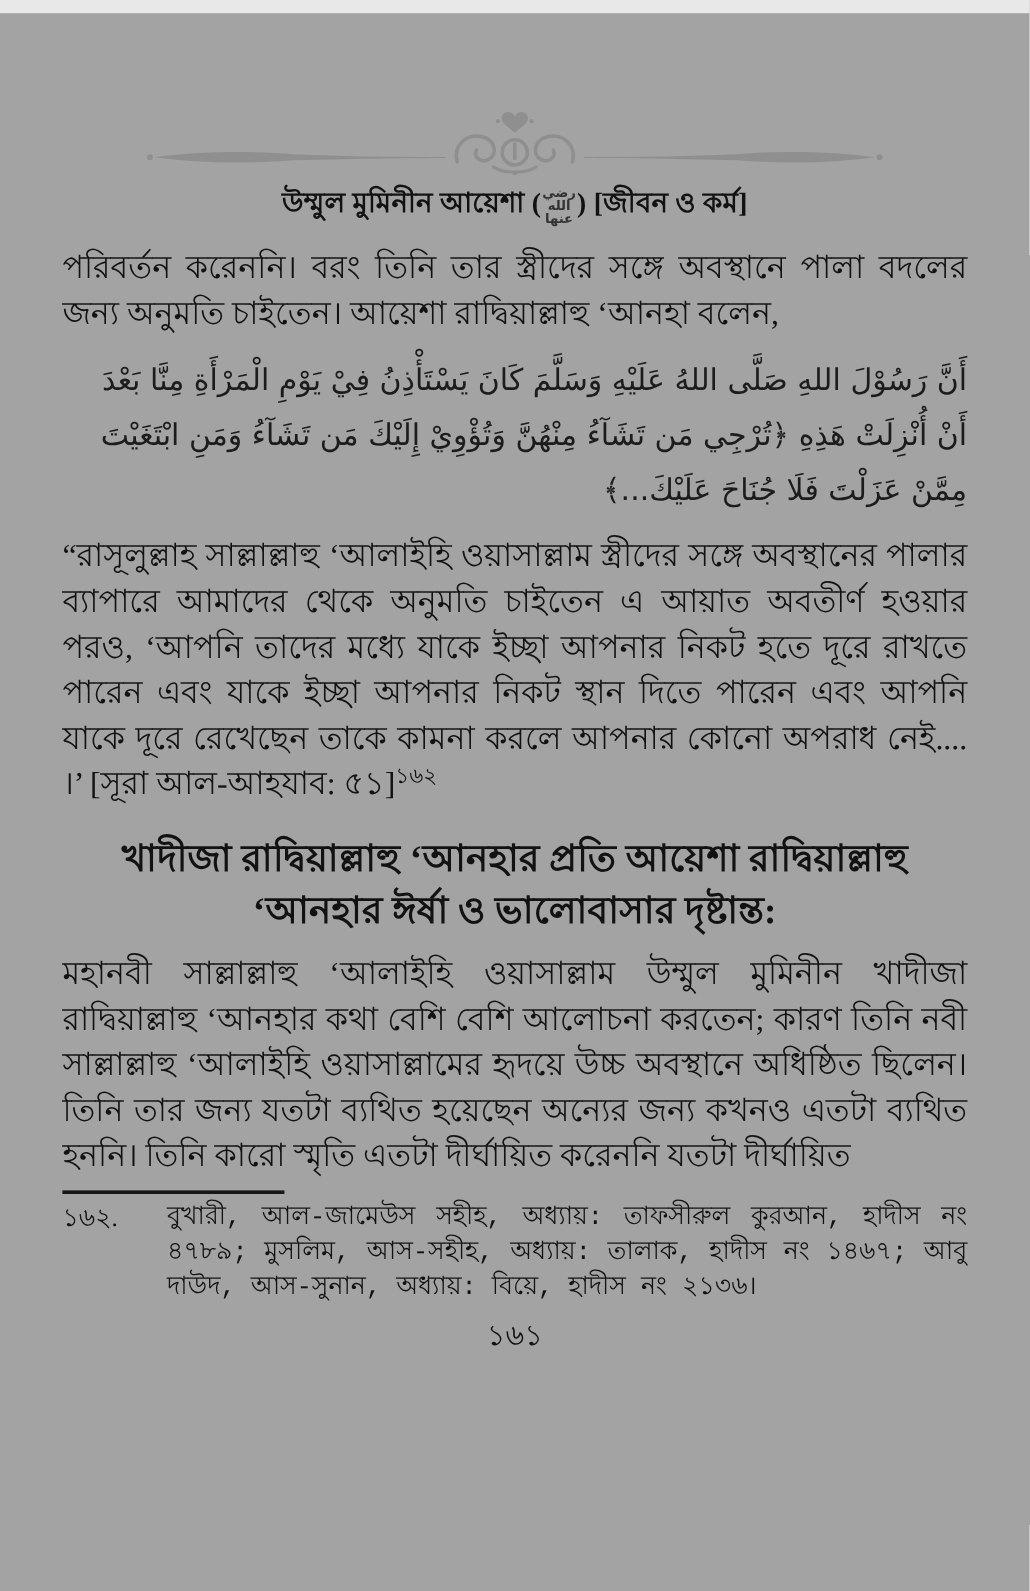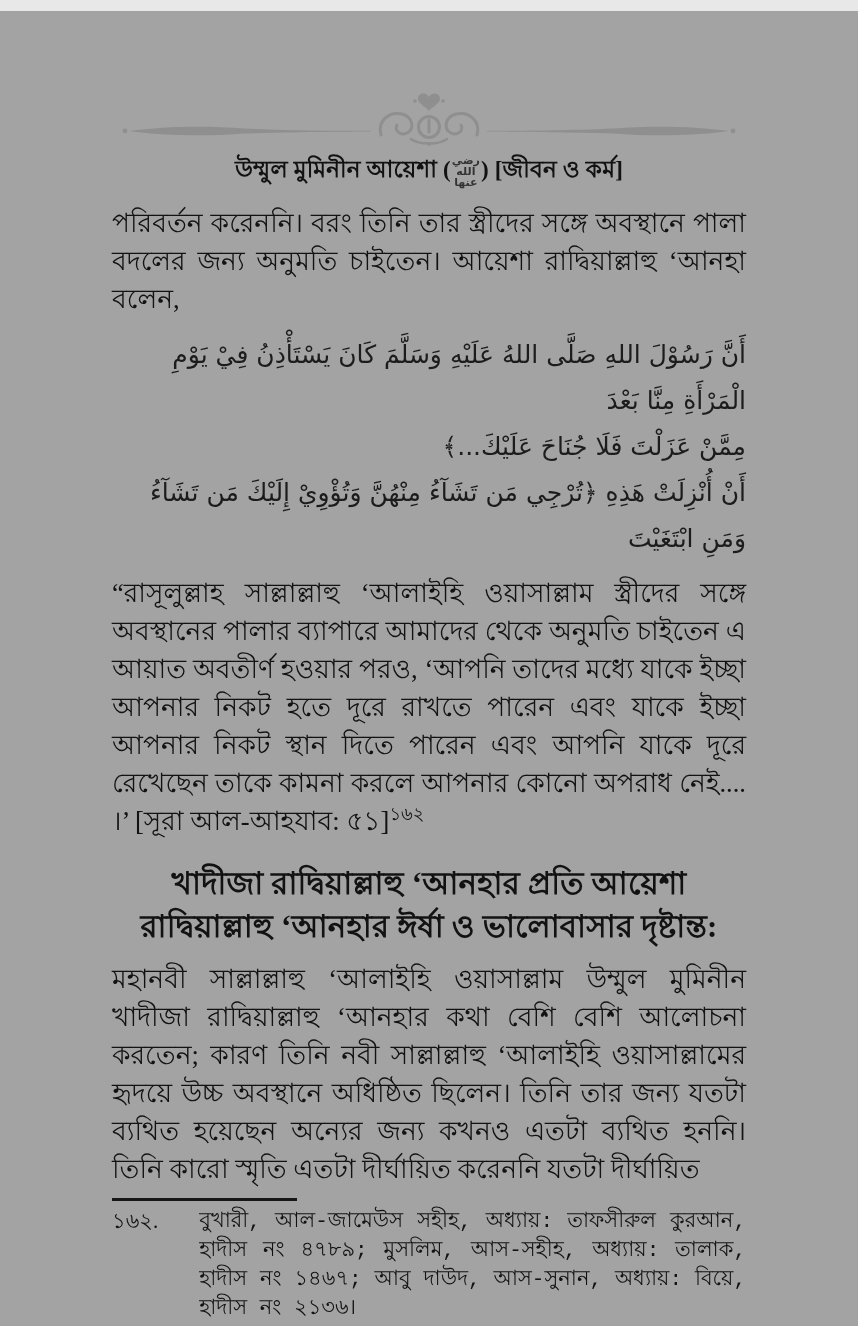--- a/index.html
+++ b/index.html
@@ -5,21 +5,21 @@
   html,body{margin:0;padding:0;background:#e8e8e8;}
   .page{
     position:relative;
     width:858px;height:1326px;
     margin:11px auto;
     background:#a3a3a3;
     color:#121212;
     font-family:"Liberation Serif", serif;
     overflow:hidden;
   }
-  .content{padding:0 112px;}
+  .content{padding:0 52px;}
   
   .ornament-top{display:block;margin:74px auto 0 auto;width:620px;height:64px;}
   .orn{stroke:#8f8f8f;fill:none;stroke-linecap:round;}
   .orn-fill{fill:#8f8f8f;stroke:none;}
   
   .book-header{
     text-align:center;
     font-size:23px;font-weight:700;
     margin-top:2px;
     letter-spacing:.2px;
@@ -118,22 +118,22 @@
   <div class="book-header">
     <span>উম্মুল মুমিনীন আয়েশা (</span><span class="seal">رضي الله عنها</span><span>) [জীবন ও কর্ম]</span>
   </div>
 
   <div class="content">
 
     <p class="para first">পরিবর্তন করেননি। বরং তিনি তার স্ত্রীদের সঙ্গে অবস্থানে পালা বদলের জন্য অনুমতি চাইতেন। আয়েশা রাদ্বিয়াল্লাহু ‘আনহা বলেন,</p>
 
     <div class="arabic">
       <div>أَنَّ رَسُوْلَ اللهِ صَلَّى اللهُ عَلَيْهِ وَسَلَّمَ كَانَ يَسْتَأْذِنُ فِيْ يَوْمِ الْمَرْأَةِ مِنَّا بَعْدَ</div>
+      <div>أَنْ أُنْزِلَتْ هَذِهِ ﴿تُرْجِي مَن تَشَآءُ مِنْهُنَّ وَتُؤْوِيْ إِلَيْكَ مَن تَشَآءُ وَمَنِ ابْتَغَيْتَ</div>
       <div>مِمَّنْ عَزَلْتَ فَلَا جُنَاحَ عَلَيْكَ...﴾</div>
-      <div>أَنْ أُنْزِلَتْ هَذِهِ ﴿تُرْجِي مَن تَشَآءُ مِنْهُنَّ وَتُؤْوِيْ إِلَيْكَ مَن تَشَآءُ وَمَنِ ابْتَغَيْتَ</div>
     </div>
 
     <p class="para"><span>“রাসূলুল্লাহ সাল্লাল্লাহু ‘আলাইহি ওয়াসাল্লাম স্ত্রীদের সঙ্গে অবস্থানের পালার ব্যাপারে আমাদের থেকে অনুমতি চাইতেন এ আয়াত অবতীর্ণ হওয়ার পরও, ‘আপনি তাদের মধ্যে যাকে ইচ্ছা আপনার নিকট হতে দূরে রাখতে পারেন এবং যাকে ইচ্ছা আপনার নিকট স্থান দিতে পারেন এবং আপনি যাকে দূরে রেখেছেন তাকে কামনা করলে আপনার কোনো অপরাধ নেই.... ।’ [সূরা আল-আহযাব: ৫১]</span><sup class="fnref">১৬২</sup></p>
 
     <h2 class="section-heading">খাদীজা রাদ্বিয়াল্লাহু ‘আনহার প্রতি আয়েশা রাদ্বিয়াল্লাহু ‘আনহার ঈর্ষা ও ভালোবাসার দৃষ্টান্ত:</h2>
 
     <p class="para">মহানবী সাল্লাল্লাহু ‘আলাইহি ওয়াসাল্লাম উম্মুল মুমিনীন খাদীজা রাদ্বিয়াল্লাহু ‘আনহার কথা বেশি বেশি আলোচনা করতেন; কারণ তিনি নবী সাল্লাল্লাহু ‘আলাইহি ওয়াসাল্লামের হৃদয়ে উচ্চ অবস্থানে অধিষ্ঠিত ছিলেন। তিনি তার জন্য যতটা ব্যথিত হয়েছেন অন্যের জন্য কখনও এতটা ব্যথিত হননি। তিনি কারো স্মৃতি এতটা দীর্ঘায়িত করেননি যতটা দীর্ঘায়িত</p>
 
     <div class="footnote-rule"></div>
     <div class="footnote">

